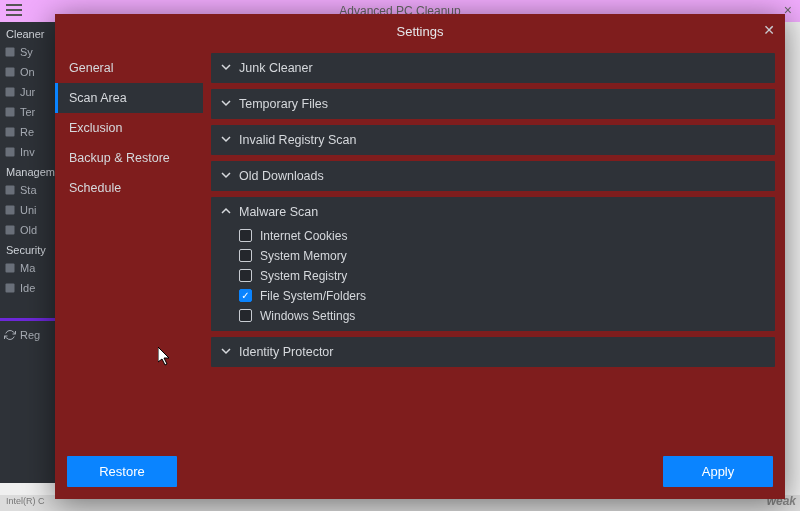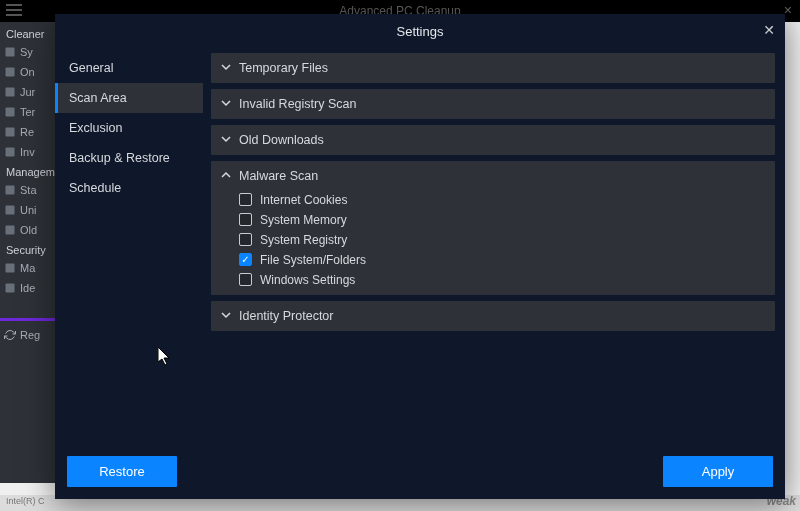--- a/index.html
+++ b/index.html
@@ -1,33 +1,33 @@
 <!DOCTYPE html>
 <html><head>
 <meta charset="utf-8">
 <style>
   * { box-sizing: border-box; margin: 0; padding: 0; font-family: "Segoe UI", Arial, sans-serif; }
   html, body { width: 800px; height: 511px; overflow: hidden; background: #e8e8e8; }
   .app-window { position: relative; width: 800px; height: 511px; background: #f0f0f0; }
   
-  .bg-titlebar { height: 22px; background: #000000; display:flex; align-items:center; justify-content:center; color:#666; font-size:12px; position:relative; }
+  .bg-titlebar { height: 22px; background: #f0abfc; display:flex; align-items:center; justify-content:center; color:#666; font-size:12px; position:relative; }
   .bg-titlebar .ham { position:absolute; left:6px; top:4px; width:16px; height:12px; display:flex; flex-direction:column; justify-content:space-between; }
   .bg-titlebar .ham span { display:block; height:2px; background:#555; }
   .bg-titlebar .close { position:absolute; right:8px; top:2px; color:#666; font-size:14px; }
   .bg-sidebar { position:absolute; left:0; top:22px; width:55px; bottom:28px; background:#2e3238; color:#a8adb5; font-size:11px; padding-top:2px; }
   .bg-sidebar .hdr { color:#d0d4da; font-size:11px; padding:4px 6px 2px 6px; }
   .bg-sidebar .row { display:flex; align-items:center; gap:4px; padding:4px 4px;text-align:center; }
   .bg-sidebar .row svg { flex-shrink:0; }
   .bg-footer { position:absolute; left:0; right:0; bottom:0; height:16px; background:#dcdcdc; color:#777; font-size:9px; padding-left:6px; line-height:12px; display:flex; justify-content:space-between; }
   .bg-footer .wm { font-style:italic; font-weight:bold; color:#888; padding-right:4px; font-size:12px; }
   .eye-col { position:absolute; right:20px; top:100px; display:flex; flex-direction:column; gap:20px; }
   .eye-col svg { opacity:0.35; }
   
   .overlay { position:absolute; inset:0; background:rgba(0,0,0,0.0); }
-  .modal { position:absolute; left:55px; top:14px; right:15px; bottom:12px; background:#0f172a; color:#d6d9dd; display:flex; flex-direction:column; box-shadow:0 4px 30px rgba(0,0,0,0.5); }
+  .modal { position:absolute; left:55px; top:14px; right:15px; bottom:12px; background:#7f1d1d; color:#d6d9dd; display:flex; flex-direction:column; box-shadow:0 4px 30px rgba(0,0,0,0.5); }
   .modal-title { text-align:center; font-size:13px; padding:10px 0 8px 0; position:relative; color:#e5e7ea; }
   .modal-close { position:absolute; right:10px; top:8px; cursor:pointer; color:#c8ccd2; font-size:14px; }
   .modal-body { flex:1; display:flex; min-height:0; }
   
   .nav { width:148px; padding-top:6px; }
   .nav-item { font-size:12.5px; color:#d6d9dd; padding:8px 14px; cursor:pointer; position:relative; }
   .nav-item.active { background:#2e3238; }
   .nav-item.active::before { content:""; position:absolute; left:0; top:0; bottom:0; width:3px; background:#0a84ff; }
   
   .content { flex:1; padding:6px 10px 0 8px; overflow:hidden; }
@@ -198,20 +198,28 @@
             <div class="nav-item">Exclusion</div>
             <div class="nav-item">Backup &amp; Restore</div>
             <div class="nav-item">Schedule</div>
           </div>
         <div class="content" id="content">
             <div class="section">
               <div class="sec-head">
                 <span class="chev"><svg width="10" height="10" viewBox="0 0 10 10">
                     <path d="M1 3l4 4 4-4" stroke="#d6d9dd" stroke-width="1.5" fill="none"></path>
                   </svg></span>
+                <span>Junk Cleaner</span>
+              </div>
+            </div>
+            <div class="section">
+              <div class="sec-head">
+                <span class="chev"><svg width="10" height="10" viewBox="0 0 10 10">
+                    <path d="M1 3l4 4 4-4" stroke="#d6d9dd" stroke-width="1.5" fill="none"></path>
+                  </svg></span>
                 <span>Temporary Files</span>
               </div>
             </div>
             <div class="section">
               <div class="sec-head">
                 <span class="chev"><svg width="10" height="10" viewBox="0 0 10 10">
                     <path d="M1 3l4 4 4-4" stroke="#d6d9dd" stroke-width="1.5" fill="none"></path>
                   </svg></span>
                 <span>Invalid Registry Scan</span>
               </div>

